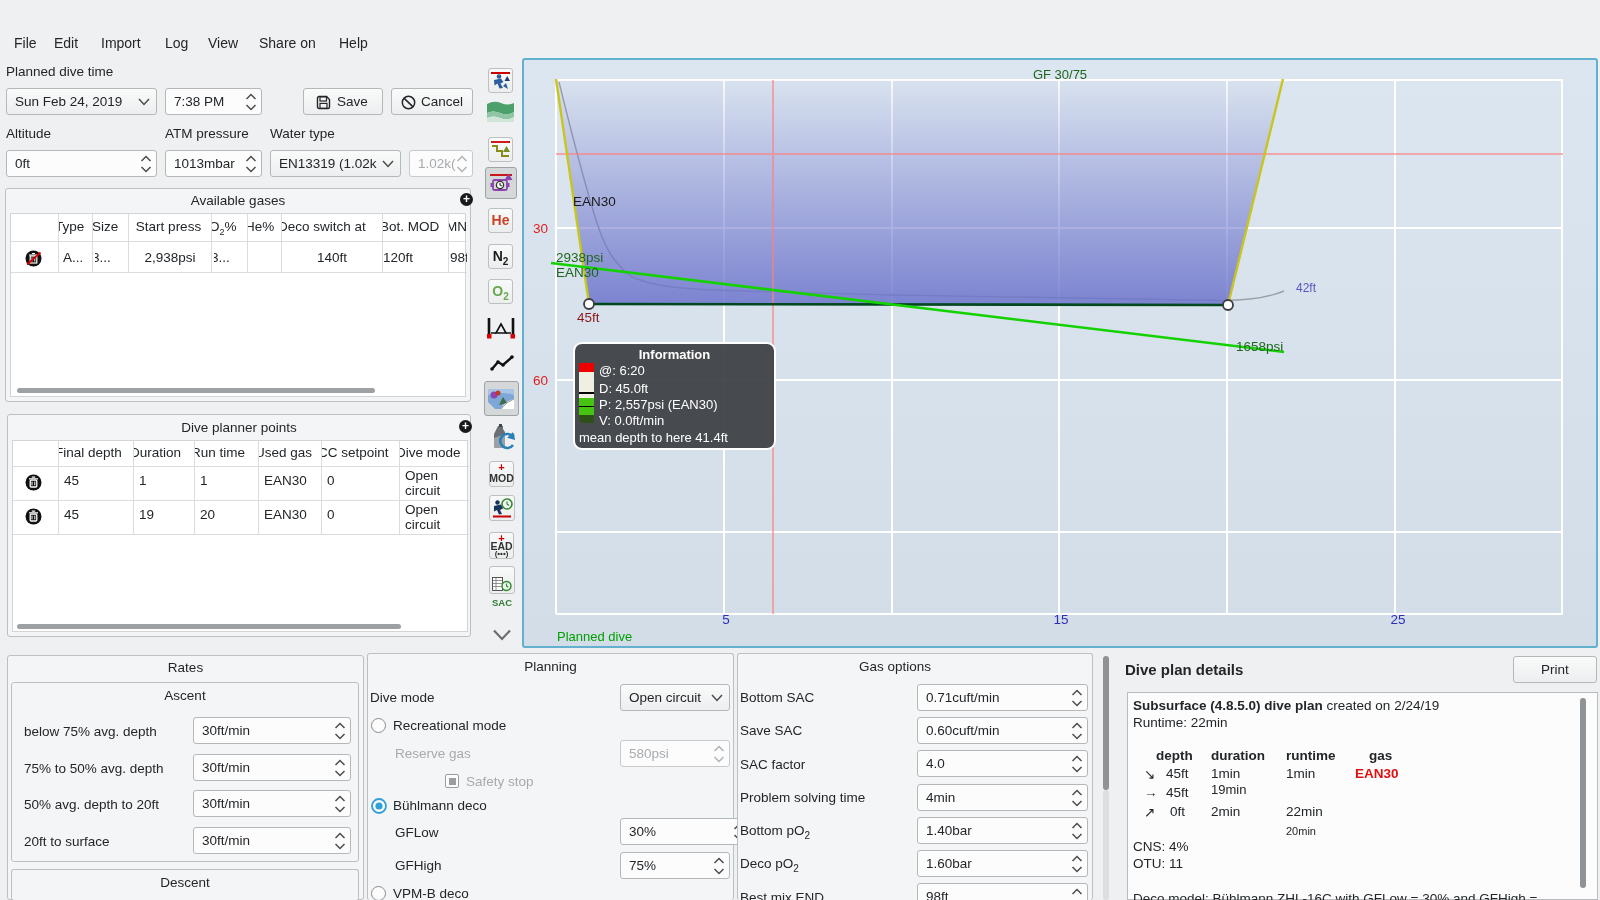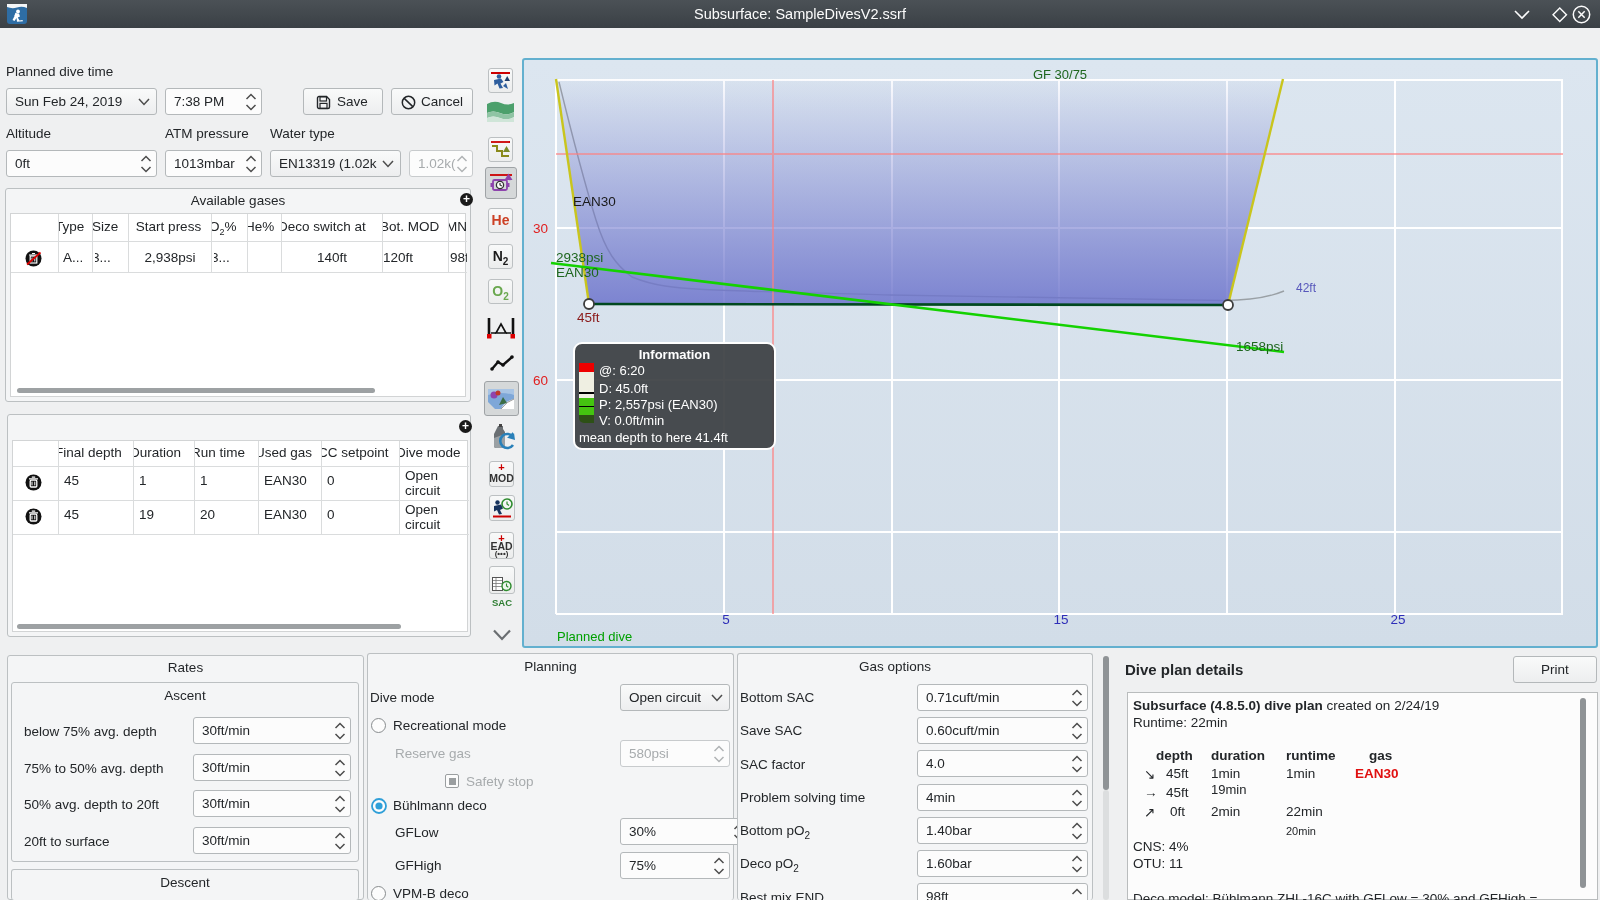--- a/index.html
+++ b/index.html
@@ -33,39 +33,28 @@
 .th, .td { position:absolute; overflow:hidden; white-space:nowrap; font-size:13.5px; }
 .gridv { position:absolute; width:1px; background:#dadcdd; }
 .gridh { position:absolute; height:1px; background:#dadcdd; }
 .sbh { position:absolute; height:5px; border-radius:2.5px; background:#9da1a3; }
 .sbv { position:absolute; width:6px; border-radius:3px; background:#9da1a3; }
 .trash { position:absolute; width:17px; height:17px; }
 </style>
 </head>
 <body>
 <div id="app">
-  <div id="titlebar" class="abs">
-    <div id="title">Subsurface: SampleDivesV2.ssrf</div>
-    <svg class="abs" style="left:7px;top:4px" width="20" height="20">
-        <rect x="0" y="0" width="20" height="20" rx="3" fill="#2e6da4"></rect>
-        <path d="M0 3 Q5 5 10 3.5 Q15 2 20 4 L20 0 L0 0 Z" fill="#f4f6f8"></path>
-        <circle cx="11" cy="7.5" r="1.9" fill="#fff"></circle>
-        <path d="M8.5 10.5 L12 9.5 L13 12.5 L10.8 13.4 L12.5 16.5 L15.5 16 L16 17.3 L10 17.8 L9.5 14 L7.5 17 L5.5 16 L7.8 11.5 Z" fill="#fff"></path>
-        <rect x="7.8" y="9.2" width="3" height="3.4" fill="#fff" transform="rotate(18 9.3 10.9)"></rect>
-      </svg>
-    <svg class="abs" style="left:1513px;top:9px" width="18" height="12">
-        <path d="M2 2 L9 9 L16 2" stroke="#fcfcfc" stroke-width="1.6" fill="none"></path>
-      </svg>
-    <svg class="abs" style="left:1552px;top:7px" width="16" height="16">
-        <rect x="3" y="3" width="9.5" height="9.5" transform="rotate(45 7.75 7.75)" stroke="#fcfcfc" stroke-width="1.4" fill="none"></rect>
-      </svg>
-    <svg class="abs" style="left:1572px;top:5px" width="19" height="19">
-        <circle cx="9.5" cy="9.5" r="8.2" stroke="#fcfcfc" stroke-width="1.5" fill="none"></circle>
-        <path d="M6.3 6.3 L12.7 12.7 M12.7 6.3 L6.3 12.7" stroke="#fcfcfc" stroke-width="1.5"></path>
-      </svg>
+  <div id="menubar" class="abs">
+    <span class="menuitem" style="left:14px">File</span>
+    <span class="menuitem" style="left:54px">Edit</span>
+    <span class="menuitem" style="left:101px">Import</span>
+    <span class="menuitem" style="left:165px">Log</span>
+    <span class="menuitem" style="left:208px">View</span>
+    <span class="menuitem" style="left:259px">Share on</span>
+    <span class="menuitem" style="left:339px">Help</span>
   </div>
 
   <div class="lbl" style="left:6px;top:64px">Planned dive time</div>
   <div class="combo" style="left:6px;top:88px;width:151px">
       <span class="val">Sun Feb 24, 2019</span>
     <svg class="dd" width="14" height="10">
         <path d="M2 2 L7 7.5 L12 2" stroke="#4d4d4d" stroke-width="1.5" fill="none"></path>
       </svg>
     </div>
   <div class="spin" style="left:165px;top:88px;width:97px">
@@ -156,20 +145,21 @@
     <div class="td" style="left:84px;top:36px;width:32px;text-indent:-3px">3...</div>
     <div class="td" style="left:118px;top:36px;width:82px;text-align:center">2,938psi</div>
     <div class="td" style="left:203px;top:36px;width:32px;text-indent:-3px">3...</div>
     <div class="td" style="left:271px;top:36px;width:100px;text-align:center">140ft</div>
     <div class="td" style="left:372px;top:36px;width:65px;text-align:left">120ft</div>
     <div class="td" style="left:439px;top:36px;width:17px">98f</div>
     <div class="sbh" style="left:6px;top:174px;width:358px"></div>
   </div>
 
   <div class="panel" style="left:7px;top:414px;width:464px;height:223px"></div>
+  <div class="ptitle" style="left:7px;top:420px;width:464px">Dive planner points</div>
   <div class="plus" style="left:459px;top:420px">+</div>
   <div class="tbl" style="left:12px;top:440px;width:456px;height:192px">
     <div class="gridh" style="left:0;top:25px;width:456px"></div>
     <div class="gridv" style="left:45px;top:0;height:93px"></div>
     <div class="gridv" style="left:120px;top:0;height:93px"></div>
     <div class="gridv" style="left:181px;top:0;height:93px"></div>
     <div class="gridv" style="left:245px;top:0;height:93px"></div>
     <div class="gridv" style="left:308px;top:0;height:93px"></div>
     <div class="gridv" style="left:386px;top:0;height:93px"></div>
     <div class="th" style="left:46px;top:4px;width:74px;text-indent:-4px">Final depth</div>

